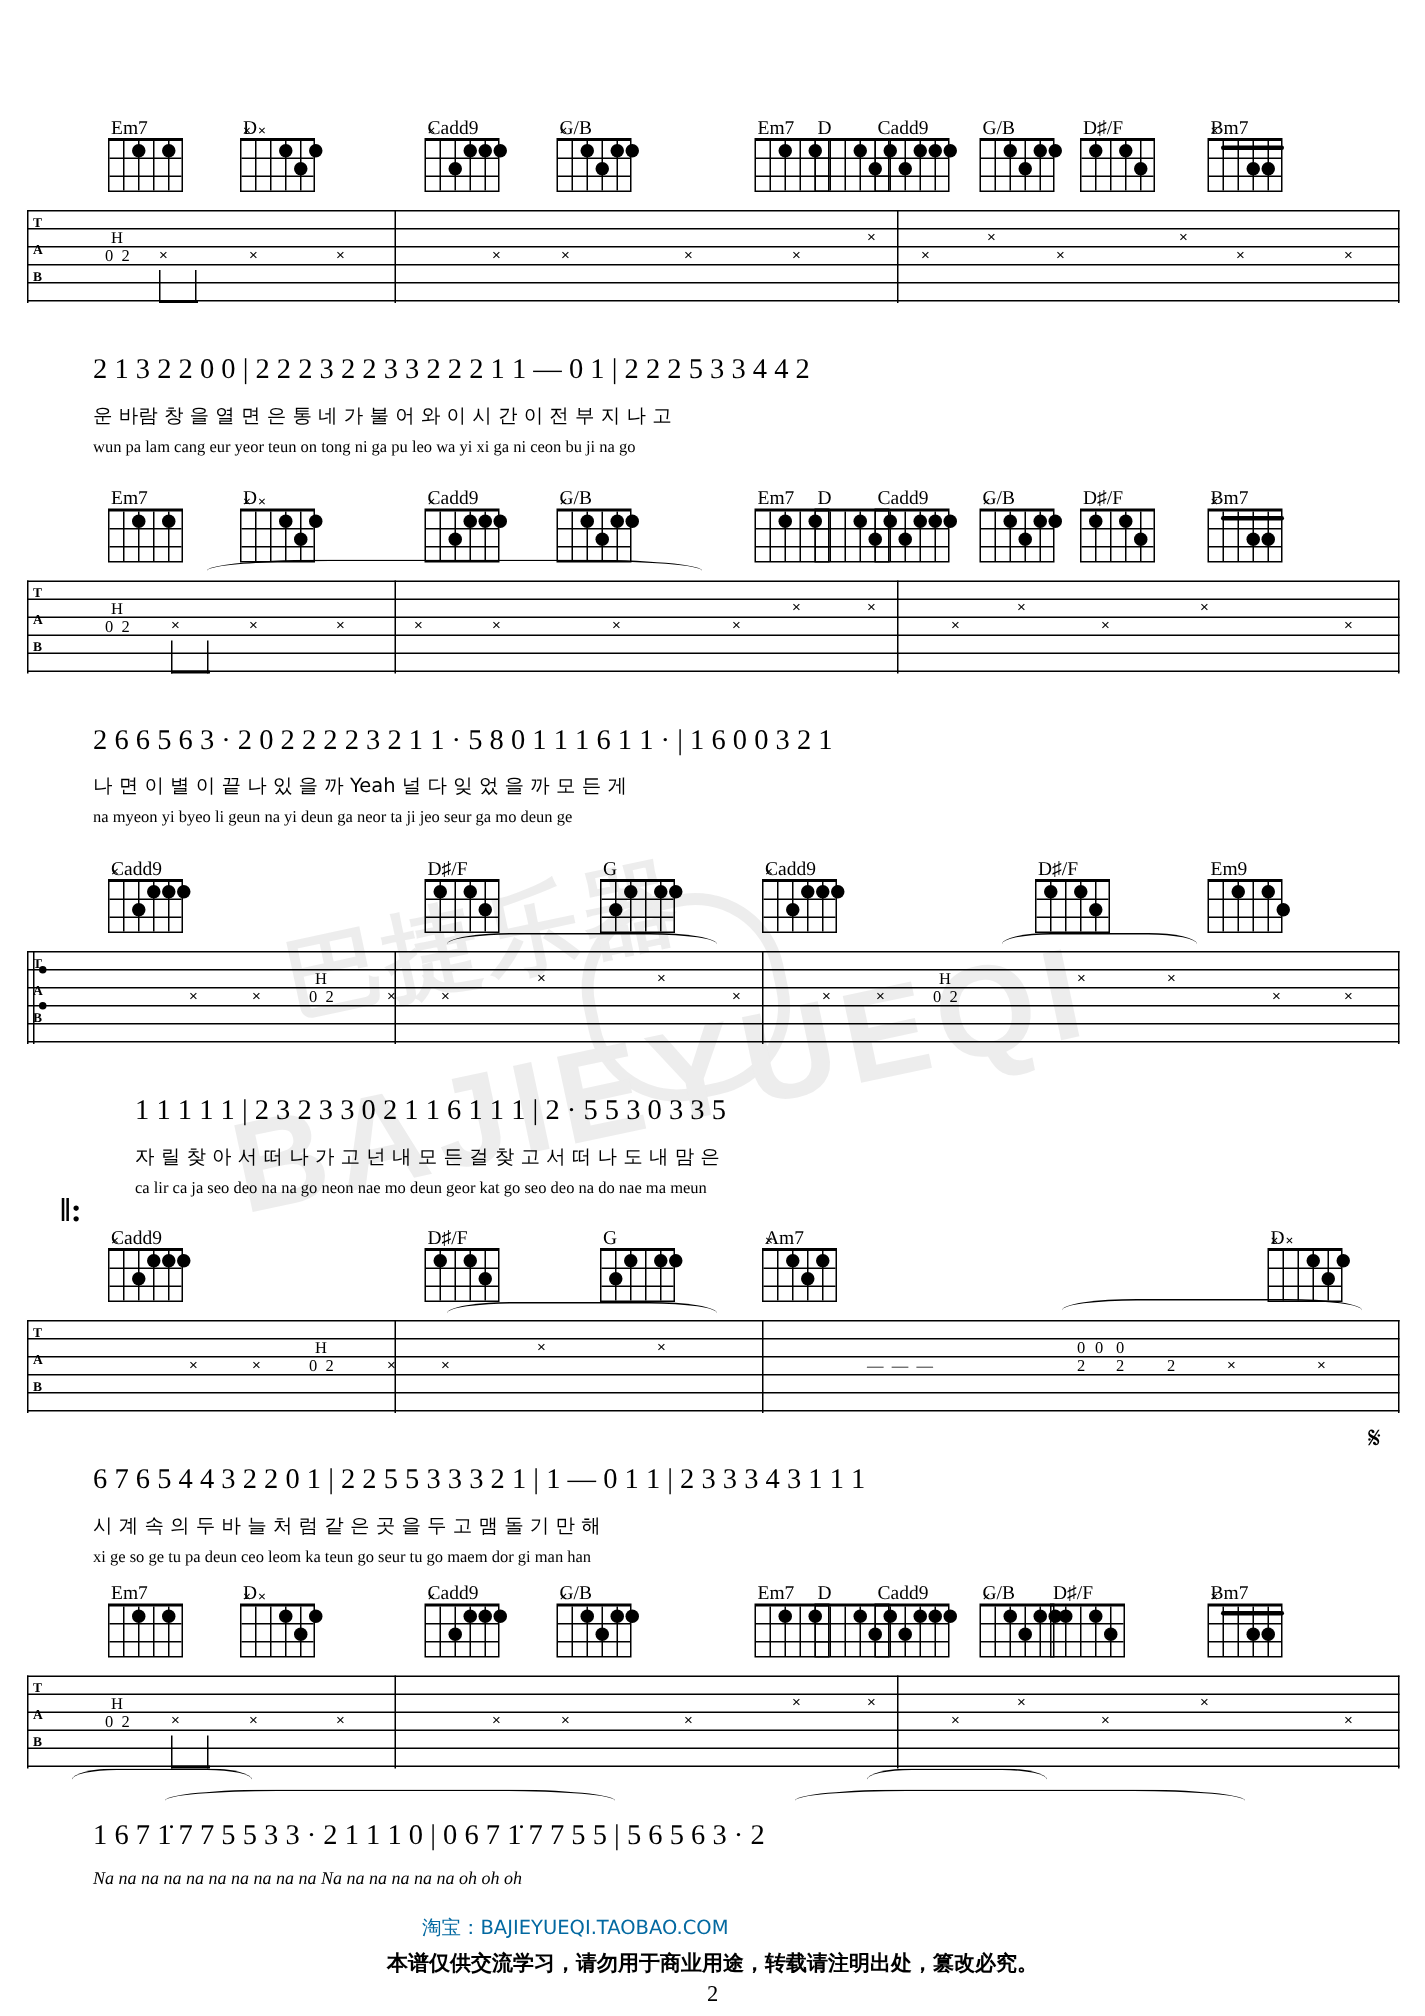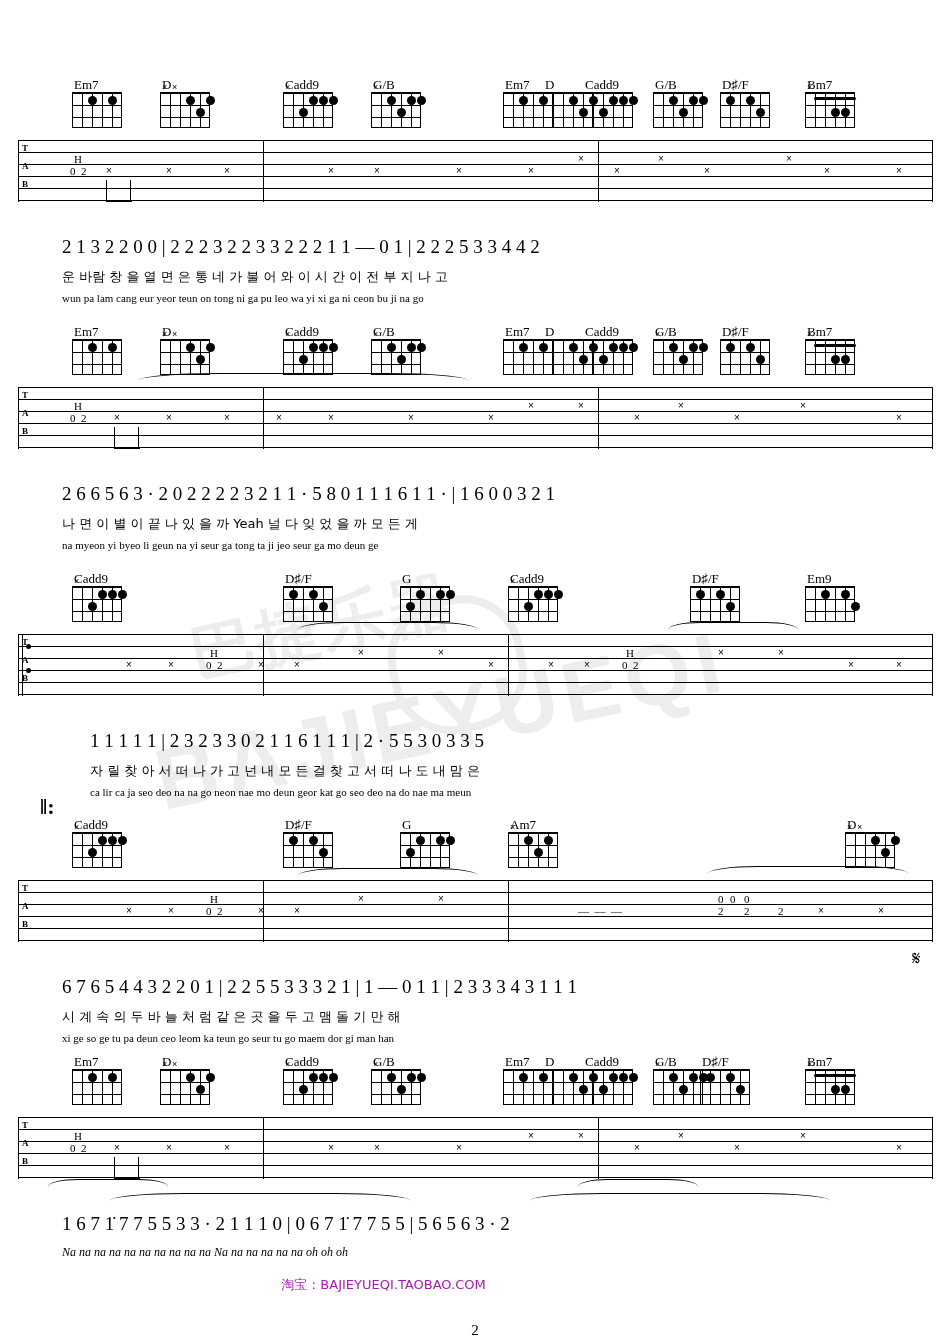--- a/index.html
+++ b/index.html
@@ -58,21 +58,21 @@
 
   
   .numrow{position:absolute;font-family:"Liberation Serif",serif;font-size:19px;white-space:nowrap;}
   .kr{position:absolute;font-family:"DejaVu Sans",sans-serif;font-size:13px;white-space:nowrap;}
   .rom{position:absolute;font-family:"Liberation Serif",serif;font-size:11px;white-space:nowrap;}
 
   .repeat{position:absolute;font-family:"Liberation Serif",serif;font-weight:bold;font-size:22px;}
   .segno{position:absolute;font-family:"DejaVu Serif",serif;font-size:20px;}
 
   
-  .foot-link{position:absolute;left:0;width:767px;text-align:center;font-family:"DejaVu Sans",sans-serif;font-size:13px;color:#a21caf;}
+  .foot-link{position:absolute;left:0;width:767px;text-align:center;font-family:"DejaVu Sans",sans-serif;font-size:13px;color:#0369a1;}
   .foot-note{position:absolute;left:0;width:950px;text-align:center;font-family:"DejaVu Sans",sans-serif;font-size:14px;font-weight:bold;color:#000;}
   .pageno{position:absolute;left:0;width:950px;text-align:center;font-family:"Liberation Serif",serif;font-size:15px;}
 </style>
 </head>
 <body>
 
 <div class="sheet">
 
   <div class="watermark">
     <div class="wm-circle"></div>
@@ -455,21 +455,21 @@
       <div class="gx" style="left:782px;top:14px;">×</div>
       <div class="gx" style="left:878px;top:26px;">×</div>
       <div class="slurline" style="left:120px;top:-14px;width:330px;"></div>
       <div class="stem" style="left:96px;top:40px;height:22px"></div>
       <div class="stem" style="left:120px;top:40px;height:22px"></div>
       <div class="beam" style="left:96px;top:60px;width:26px"></div>
     </div>
 
     <div class="numrow" style="left:62px;top:158px;">2 6 6 5 6 3 · 2 0 2 2 2   2 3 2 1 1 ·     5  8     0 1 1 1 6 1 1 ·   |   1 6 0     0 3 2 1</div>
     <div class="kr" style="left:62px;top:190px;">나 면      이 별 이 끝 나 있  을 까      Yeah          널 다 잊 었  을    까      모 든 게</div>
-    <div class="rom" style="left:62px;top:214px;">na myeon        yi byeo li geun na yi  seur ga                    tong    ta ji jeo seur     ga      mo deun ge</div>
+    <div class="rom" style="left:62px;top:214px;">na myeon        yi byeo li geun na yi  deun ga                    neor    ta ji jeo seur     ga      mo deun ge</div>
   </div>
 
   <div class="system" id="sys3" style="top:572px;">
     <div class="chord" style="left:72px;top:0;">
       <div class="cname">Cadd9</div>
       <div class="grid">
         <div class="v" style="left:9px"></div>
           <div class="v" style="left:19px"></div>
           <div class="v" style="left:29px"></div>
           <div class="v" style="left:39px"></div>
@@ -911,15 +911,16 @@
       <div class="beam" style="left:96px;top:60px;width:26px"></div>
     </div>
 
     <div class="slurline" style="left:110px;top:138px;width:300px;"></div>
     <div class="slurline" style="left:530px;top:138px;width:300px;"></div>
     <div class="numrow" style="left:62px;top:158px;">1 6 7 1̇ 7 7 5 5 3   3 · 2 1 1 1     0   |   0 6 7 1̇ 7 7 5 5     |   5 6     5 6 3 ·     2</div>
     <div class="rom" style="left:62px;top:190px;font-style:italic;font-size:12px;">Na na  na  na  na  na      na na na na          Na na  na  na  na  na  oh      oh  oh</div>
   </div>
 
   <div class="foot-link" style="top:1276px;">淘宝：BAJIEYUEQI.TAOBAO.COM</div>
+  <div class="foot-note" style="top:1300px;">本谱仅供交流学习，请勿用于商业用途，转载请注明出处，篡改必究。</div>
   <div class="pageno" style="top:1322px;">2</div>
 
 </div>
 
 </body></html>

